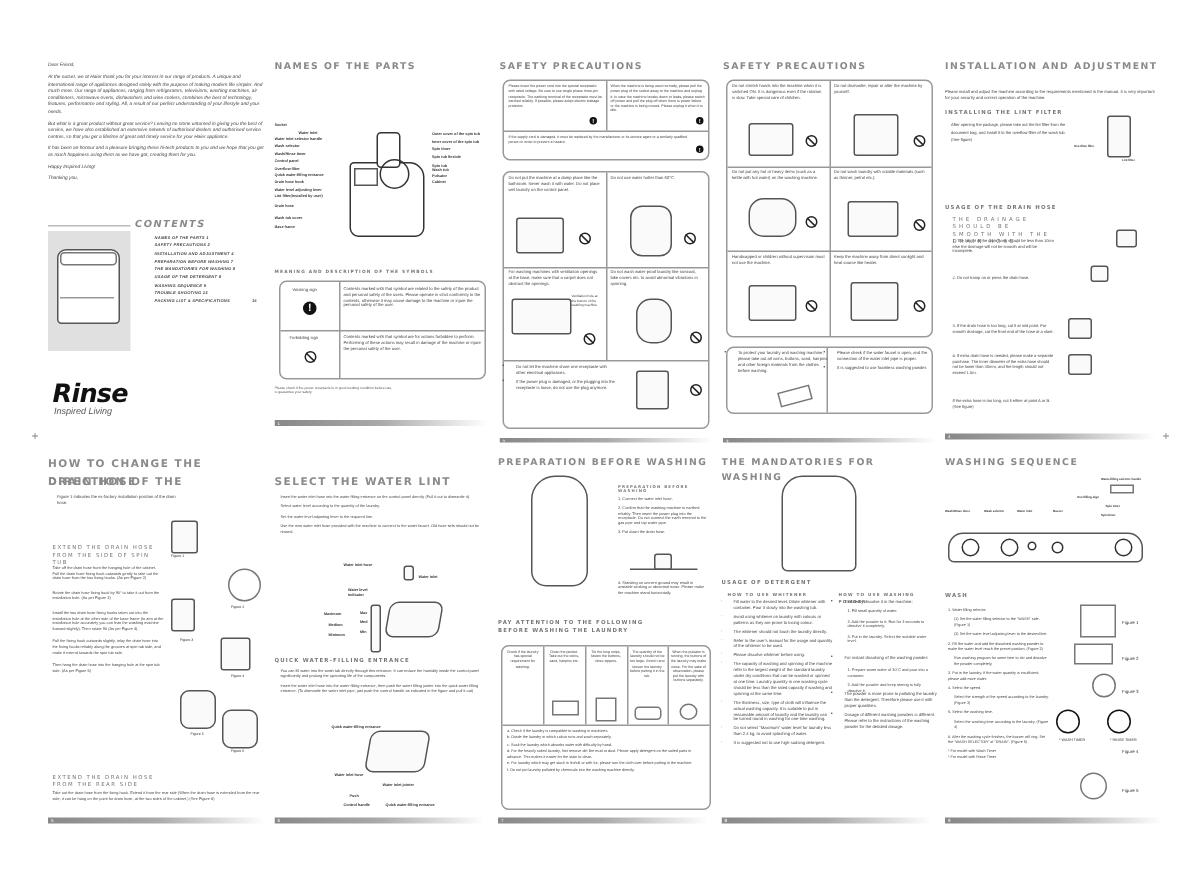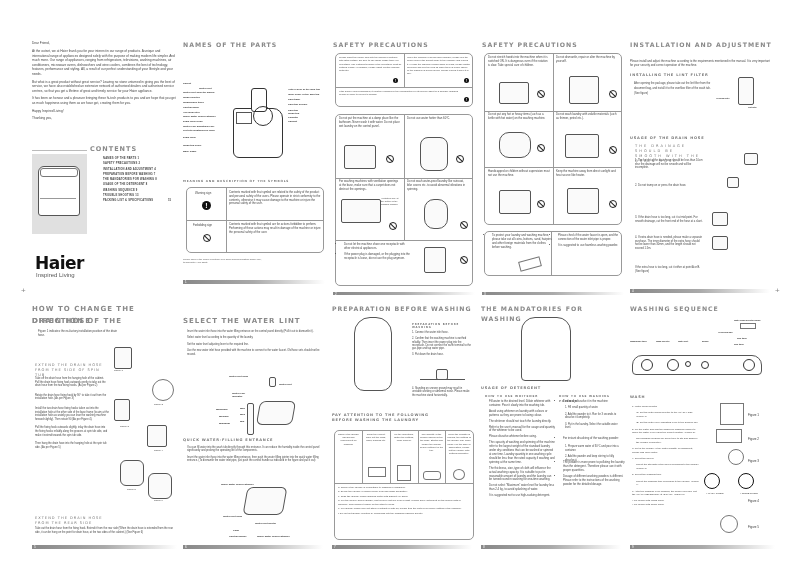--- a/index.html
+++ b/index.html
@@ -30,21 +30,21 @@
   .bullets { margin:0; padding-left:6px; }
   .bullets li { font-size:2.8px; line-height:3.9px; color:#444; margin-bottom:2px; }
   .fig-label { position:absolute; font-size:3px; color:#333; }
 </style>
 </head>
 <body>
 
 <div class="crop" style="left:21px;top:287px;">+</div>
 <div class="crop" style="left:775px;top:287px;">+</div>
 
-<div class="page" style="left:30px;top:40px;width:150px;height:250px;">
+<div class="page" style="left:30px;top:40px;width:150px;height:250px;font-style:italic;">
   <div class="t" style="position:absolute;left:2px;top:1px;">Dear Friend,</div>
   <div class="t" style="position:absolute;left:2px;top:9px;width:145px;">
     <p>At the outset, we at Haier thank you for your interest in our range of products. A unique and international range of appliances designed solely with the purpose of making modern life simpler. And much more. Our range of appliances, ranging from refrigerators, televisions, washing machines, air conditioners, microwave ovens, dishwashers and wine coolers, combines the best of technology, features, performance and styling. All, a result of our perfect understanding of your lifestyle and your needs.</p>
     <p>But what is a great product without great service? Leaving no stone unturned in giving you the best of service, we have also established an extensive network of authorised dealers and authorised service centres, so that you get a lifetime of great and timely service for your Haier appliance.</p>
     <p>It has been an honour and a pleasure bringing these hi-tech products to you and we hope that you get as much happiness using them as we have got, creating them for you.</p>
     <p>Happy Inspired Living!</p>
     <p>Thanking you,</p>
   </div>
   <div style="position:absolute;left:2px;top:110px;width:55px;border-top:0.6px solid #bbb;"></div>
   <div class="h1" style="position:absolute;left:60px;top:104px;font-size:6.5px;">CONTENTS</div>
@@ -58,21 +58,21 @@
     <li>SAFETY PRECAUTIONS 2</li>
     <li>INSTALLATION AND ADJUSTMENT 4</li>
     <li>PREPARATION BEFORE WASHING 7</li>
     <li>THE MANDATORIES FOR WASHING 8</li>
     <li>USAGE OF THE DETERGENT 8</li>
     <li>WASHING SEQUENCE 9</li>
     <li>TROUBLE SHOOTING 13</li>
     <li>PACKING LIST &amp; SPECIFICATIONS</li>
   </ul>
   <div class="small" style="position:absolute;left:138px;top:158px;font-weight:bold;">15</div>
-  <div style="position:absolute;left:5px;top:214px;font-family:'DejaVu Sans',sans-serif;font-weight:bold;font-size:17px;color:#111;letter-spacing:-0.5px;line-height:18px;">Haier</div>
+  <div style="position:absolute;left:5px;top:214px;font-family:'DejaVu Sans',sans-serif;font-weight:bold;font-size:17px;color:#111;letter-spacing:-0.5px;line-height:18px;">Rinse</div>
   <div style="position:absolute;left:6px;top:232px;font-size:6px;color:#555;line-height:7px;">Inspired Living</div>
 </div>
 
 <div class="page" style="left:183px;top:40px;width:142px;height:255px;">
   <div class="h1" style="position:absolute;left:0;top:0;">NAMES OF THE PARTS</div>
 
   <div style="position:absolute;left:50px;top:48px;width:50px;height:70px;">
     <div style="position:absolute;left:0;top:20px;width:48px;height:48px;border:0.8px solid #333;border-radius:3px 10px 6px 6px;background:#fff;"></div>
     <div style="position:absolute;left:18px;top:0;width:14px;height:22px;border:0.8px solid #333;border-radius:3px;background:#fff;"></div>
     <div style="position:absolute;left:20px;top:18px;width:18px;height:18px;border:0.8px solid #333;border-radius:50%;"></div>

